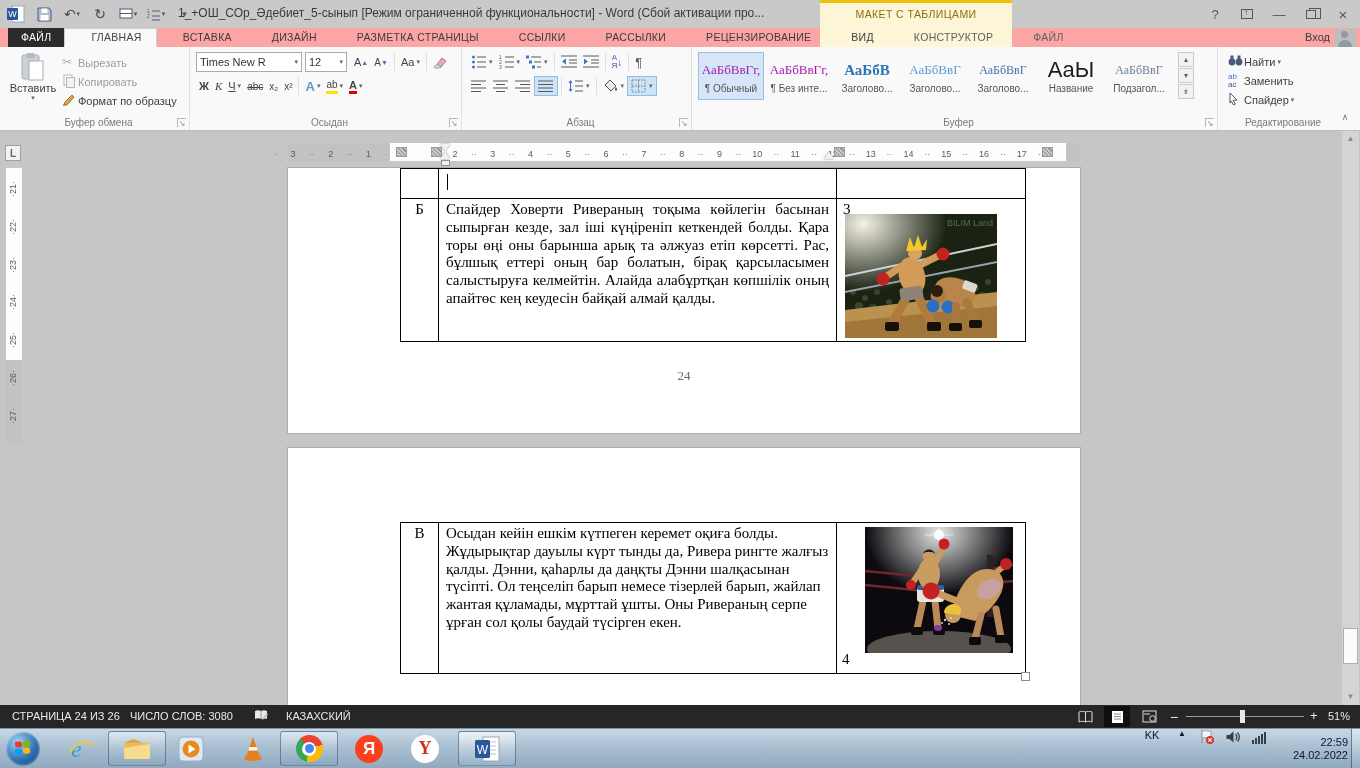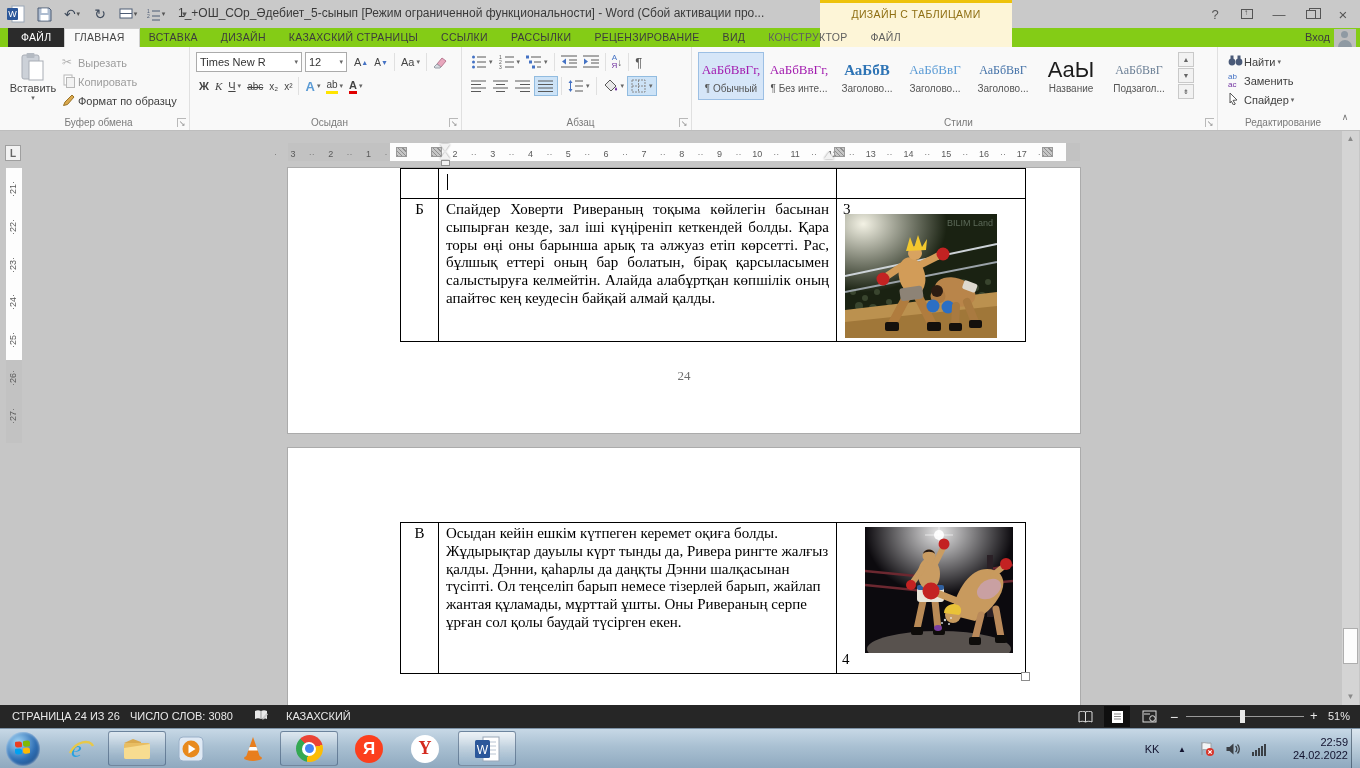--- a/index.html
+++ b/index.html
@@ -14,24 +14,24 @@
 #ctx-head{position:absolute;left:820px;top:0;width:192px;height:28px;background:#fdf5d7;text-align:center}
 #ctx-head .gold{position:absolute;left:0;top:0;width:100%;height:3px;background:#eec20a}
 #ctx-head span{display:inline-block;margin-top:8px;font-size:10.5px;color:#8e6e12;letter-spacing:.4px}
 #wincontrols{position:absolute;right:4px;top:0;height:28px;display:flex;align-items:center;gap:6px}
 .wc{width:26px;height:22px;display:flex;align-items:center;justify-content:center;color:#555;font-size:13px}
 .restore-glyph{width:10px;height:9px;border:1px solid #555;position:relative;background:#c9c9c9}
 .restore-glyph:before{content:"";position:absolute;left:2px;top:-3px;width:10px;height:9px;border:1px solid #555;z-index:-1}
 .ribdisp{width:12px;height:10px;border:1px solid #555;position:relative}
 .ribdisp:after{content:"↑";position:absolute;left:2px;top:-2px;font-size:8px;color:#555}
 
-#tabrow{position:absolute;left:0;top:28px;width:1360px;height:19px;background:#84cc16;z-index:29}
+#tabrow{position:absolute;left:0;top:28px;width:1360px;height:19px;background:#fca5a5;z-index:29}
 #ctx-tabbg{position:absolute;left:820px;top:0;width:192px;height:19px;background:#fdf5d7}
 #ribbon-tabs{position:absolute;left:8px;top:0;height:19px;display:flex}
-.tab{height:19px;padding:3px 14px 0 9px;font-size:10.5px;color:#3c3c3c;letter-spacing:.3px;white-space:nowrap}
+.tab{height:19px;padding:3px 14px 0 26px;font-size:10.5px;color:#3c3c3c;letter-spacing:.3px;white-space:nowrap}
 .tab.file{background:#2b2b2b;color:#fff;padding:3px 13px 0}
 .tab.active{background:#f9f9f9;color:#444;border:1px solid #cfcfcf;border-bottom:none;padding-top:2px}
 .tab.contextual{color:#5f5f5f}
 #signin{position:absolute;right:30px;top:3px;font-size:11px;color:#3c3c3c}
 #avatar{position:absolute;right:4px;top:1px;width:22px;height:18px;background:#bdbdbd;display:flex;align-items:flex-end;justify-content:center;overflow:hidden}
 #avatar .head{width:7px;height:7px;border-radius:50%;background:#8f9aa3;position:absolute;top:2px;left:7px}
 #avatar .body{width:14px;height:7px;border-radius:7px 7px 0 0;background:#8f9aa3}
 
 #ribbon{position:absolute;left:0;top:47px;width:1360px;height:84px;background:#f9f9f9;border-bottom:1px solid #bdbdbd;z-index:28}
 .group{position:absolute;top:0;height:83px;border-right:1px solid #e0e0e0}
@@ -105,21 +105,21 @@
 #zoomslider{position:absolute;top:11px;width:118px;height:1px;background:#9a9a9a}
 #zoomthumb{position:absolute;top:-6px;left:54px;width:5px;height:13px;background:#e8e8e8}
 
 #taskbar{position:absolute;left:0;top:728px;width:1360px;height:40px;background:linear-gradient(#c7d8e6,#a9c0d2 45%,#8fa9bf);border-top:1px solid #7d92a6;z-index:31}
 .tbtn{position:absolute;top:2px;height:35px;border-radius:3px;display:flex;align-items:center;justify-content:center}
 .tbtn.open{border:1px solid rgba(70,95,125,.65);background:linear-gradient(rgba(255,255,255,.45),rgba(255,255,255,.12) 45%,rgba(120,150,180,.25))}
 .tbtn.open.active{background:linear-gradient(rgba(255,255,255,.7),rgba(255,255,255,.3) 45%,rgba(160,190,215,.4))}
 #startorb{position:absolute;left:6px;top:3px;width:34px;height:34px;border-radius:50%;background:radial-gradient(circle at 35% 30%,#9fd4f5,#2f6fb4 55%,#173f71);box-shadow:inset 0 0 3px rgba(255,255,255,.8)}
 .flag{position:absolute;left:9px;top:9px;width:16px;height:15px;display:grid;grid-template-columns:7px 7px;grid-template-rows:6px 6px;gap:1px;transform:skewY(-6deg)}
 .flag i{border-radius:1px 3px 1px 3px}
-.tray{position:absolute;top:0;height:40px;display:flex;align-items:center;justify-content:center;color:#12122e}
+.tray{position:absolute;top:0;height:40px;display:flex;align-items:flex-start;justify-content:center;color:#12122e}
 #clock{right:12px;width:76px;flex-direction:column;font-size:11px;line-height:13px;align-items:flex-end}
 #showdesk{position:absolute;right:0;top:0;width:9px;height:40px;border-left:1px solid rgba(40,60,80,.6);background:linear-gradient(rgba(255,255,255,.35),rgba(255,255,255,.05))}
 .trayico{width:16px;height:16px}
 
 .uline{display:inline-block;border-bottom:3px solid;line-height:12px}
 svg{display:block}
 </style>
 </head>
 <body>
 
@@ -158,21 +158,21 @@
         </svg>
         <small>▾</small>
     </span>
     <span class="qbtn">
         <small style="font-size:9px">▾</small>
       </span>
   </div>
   <div id="doc-title">1_+ОШ_СОр_Әдебиет_5-сынып [Режим ограниченной функциональности] - Word (Сбой активации про...</div>
   <div id="ctx-head">
     <div class="gold"></div>
-    <span>ДИЗАЙН С ТАБЛИЦАМИ</span>
+    <span>МАКЕТ С ТАБЛИЦАМИ</span>
   </div>
   <div id="wincontrols">
     <span class="wc">?</span>
     <span class="wc">
         <span class="ribdisp"></span>
       </span>
     <span class="wc">—</span>
     <span class="wc">
         <span class="restore-glyph"></span>
       </span>
@@ -180,21 +180,21 @@
   </div>
 </div>
 
 <div id="tabrow">
   <div id="ctx-tabbg"></div>
   <div id="ribbon-tabs">
       <div class="tab file">ФАЙЛ</div>
       <div class="tab active">ГЛАВНАЯ</div>
       <div class="tab ">ВСТАВКА</div>
       <div class="tab ">ДИЗАЙН</div>
-      <div class="tab ">КАЗАХСКИЙ СТРАНИЦЫ</div>
+      <div class="tab ">РАЗМЕТКА СТРАНИЦЫ</div>
       <div class="tab ">ССЫЛКИ</div>
       <div class="tab ">РАССЫЛКИ</div>
       <div class="tab ">РЕЦЕНЗИРОВАНИЕ</div>
       <div class="tab ">ВИД</div>
       <div class="tab contextual">КОНСТРУКТОР</div>
       <div class="tab contextual">ФАЙЛ</div>
     </div>
   <span id="signin">Вход</span>
   <span id="avatar">
       <span class="head"></span>
@@ -480,21 +480,21 @@
         <div class="stylecard">
           <div class="ssample s-sub">АаБбВвГ</div>
           <div class="sname">Подзагол...</div>
         </div>
       </div>
     <div class="abs" style="left:486px;top:5px">
       <div class="railbtn">▲</div>
       <div class="railbtn">▼</div>
       <div class="railbtn">⇟</div>
     </div>
-    <div class="glabel">Стили</div>
+    <div class="glabel">Буфер</div>
     <div class="lnch">↘</div>
   </div>
 
   <div class="group" style="left:1218px;width:122px;border-right:none">
     <div class="rowline" style="left:10px;top:7px">
       <span class="icon16">
           <svg width="15" height="13" viewBox="0 0 15 13">
             <circle cx="4" cy="8" r="3.4" fill="#4a5a78"></circle>
             <circle cx="11" cy="8" r="3.4" fill="#4a5a78"></circle>
             <rect x="2.5" y="1.5" width="3" height="4" fill="#4a5a78"></rect>

